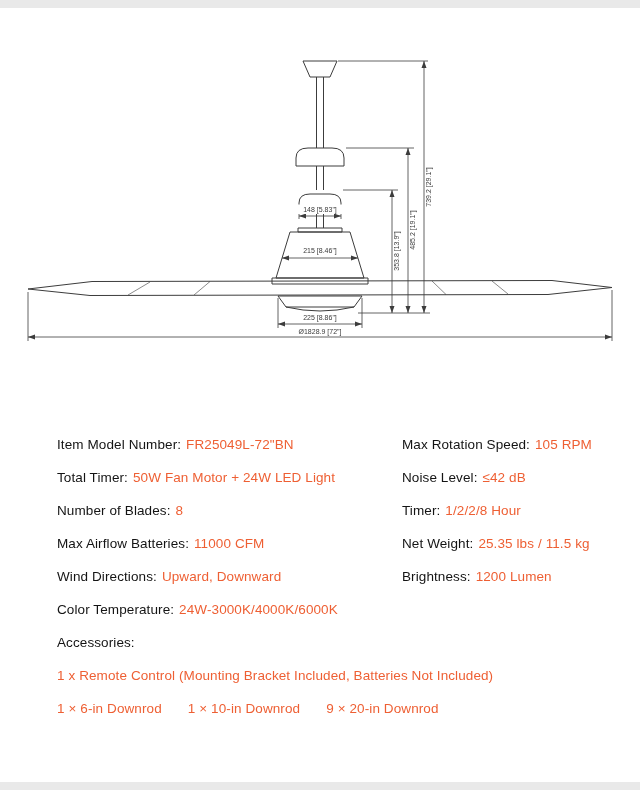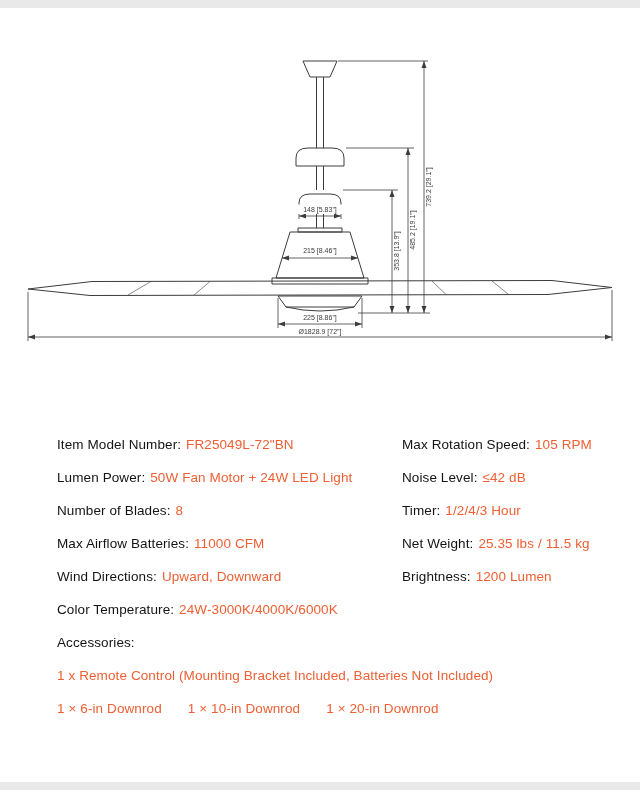--- a/index.html
+++ b/index.html
@@ -115,21 +115,21 @@
     </svg>
   </div>
 
   <div class="specs">
     <div class="col-left">
       <div class="spec-row">
         <span class="lbl">Item Model Number:</span>
         <span class="val">FR25049L-72"BN</span>
       </div>
       <div class="spec-row">
-        <span class="lbl">Lumen Power:</span>
+        <span class="lbl">Total Timer:</span>
         <span class="val">50W Fan Motor + 24W LED Light</span>
       </div>
       <div class="spec-row">
         <span class="lbl">Number of Blades:</span>
         <span class="val">8</span>
       </div>
       <div class="spec-row">
         <span class="lbl">Max Airflow Batteries:</span>
         <span class="val">11000 CFM</span>
       </div>
@@ -149,34 +149,34 @@
       <div class="spec-row">
         <span class="lbl">Max Rotation Speed:</span>
         <span class="val">105 RPM</span>
       </div>
       <div class="spec-row">
         <span class="lbl">Noise Level:</span>
         <span class="val">≤42 dB</span>
       </div>
       <div class="spec-row">
         <span class="lbl">Timer:</span>
-        <span class="val">1/2/4/3 Hour</span>
+        <span class="val">1/2/2/8 Hour</span>
       </div>
       <div class="spec-row">
         <span class="lbl">Net Weight:</span>
         <span class="val">25.35 lbs / 11.5 kg</span>
       </div>
       <div class="spec-row">
         <span class="lbl">Brightness:</span>
         <span class="val">1200 Lumen</span>
       </div>
     </div>
   </div>
 
   <div class="extras">
     <div class="spec-row orange">1 x Remote Control (Mounting Bracket Included, Batteries Not Included)</div>
     <div class="spec-row orange downrods">
       <span>1 × 6-in Downrod</span>
       <span>1 × 10-in Downrod</span>
-      <span>1 × 20-in Downrod</span>
+      <span>9 × 20-in Downrod</span>
     </div>
   </div>
 </div>
 
 </body></html>

